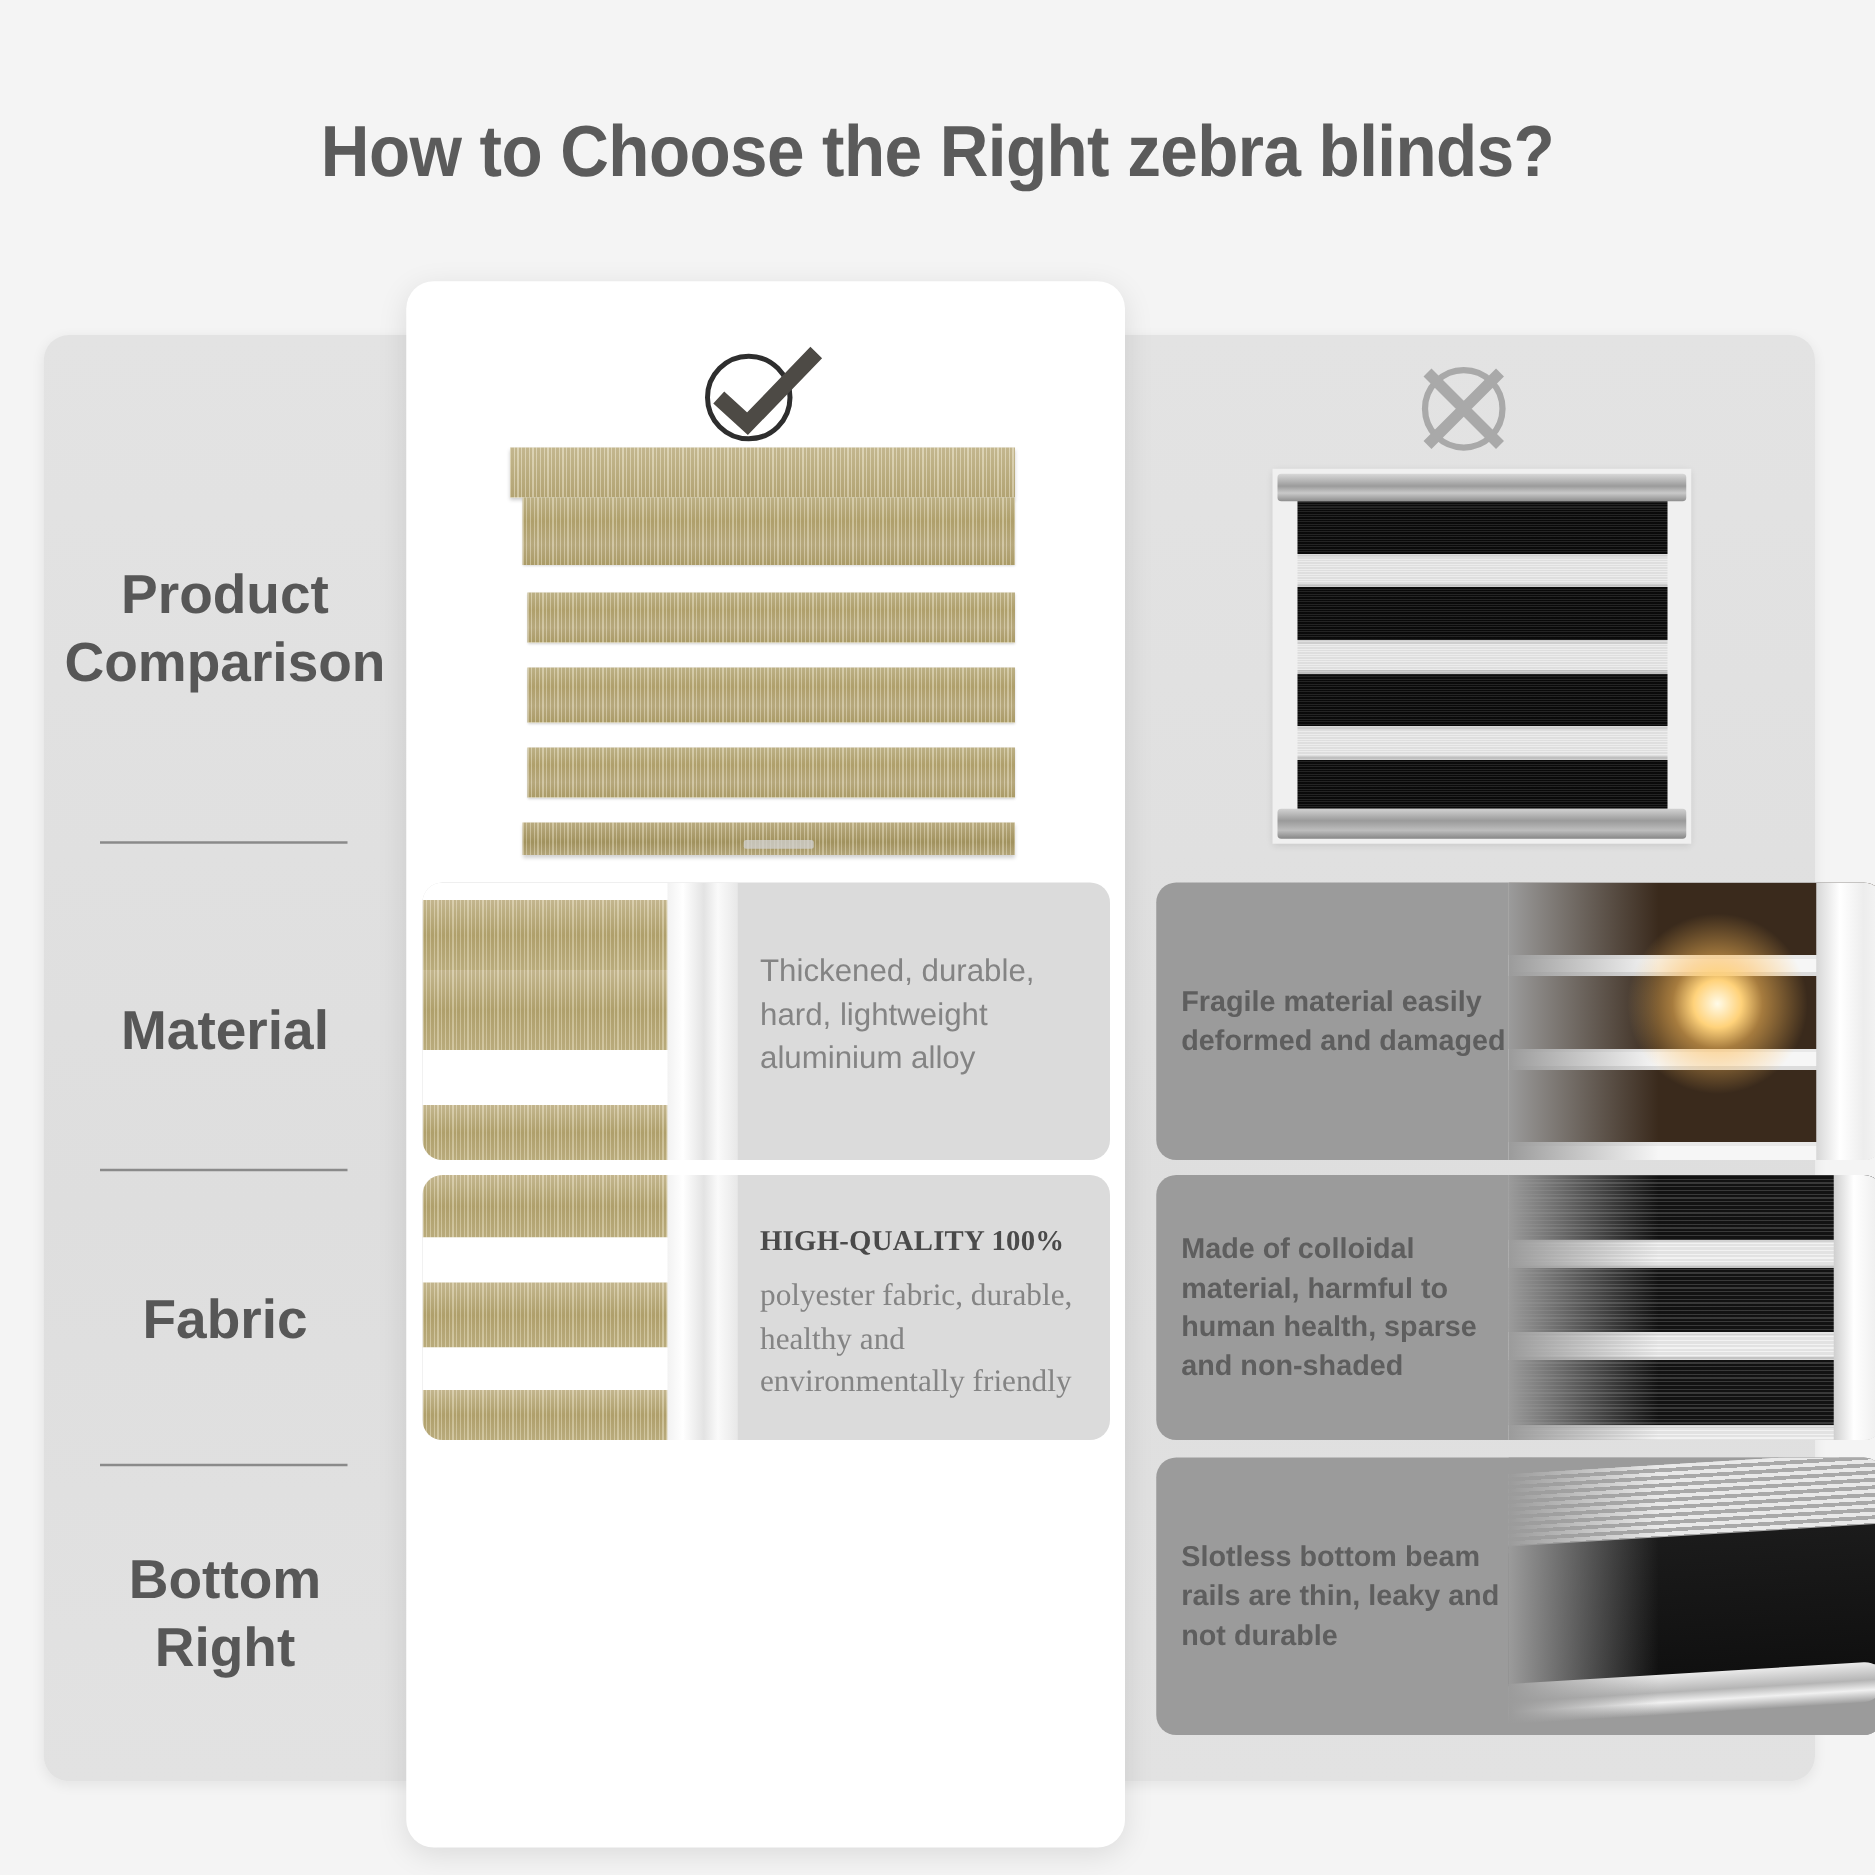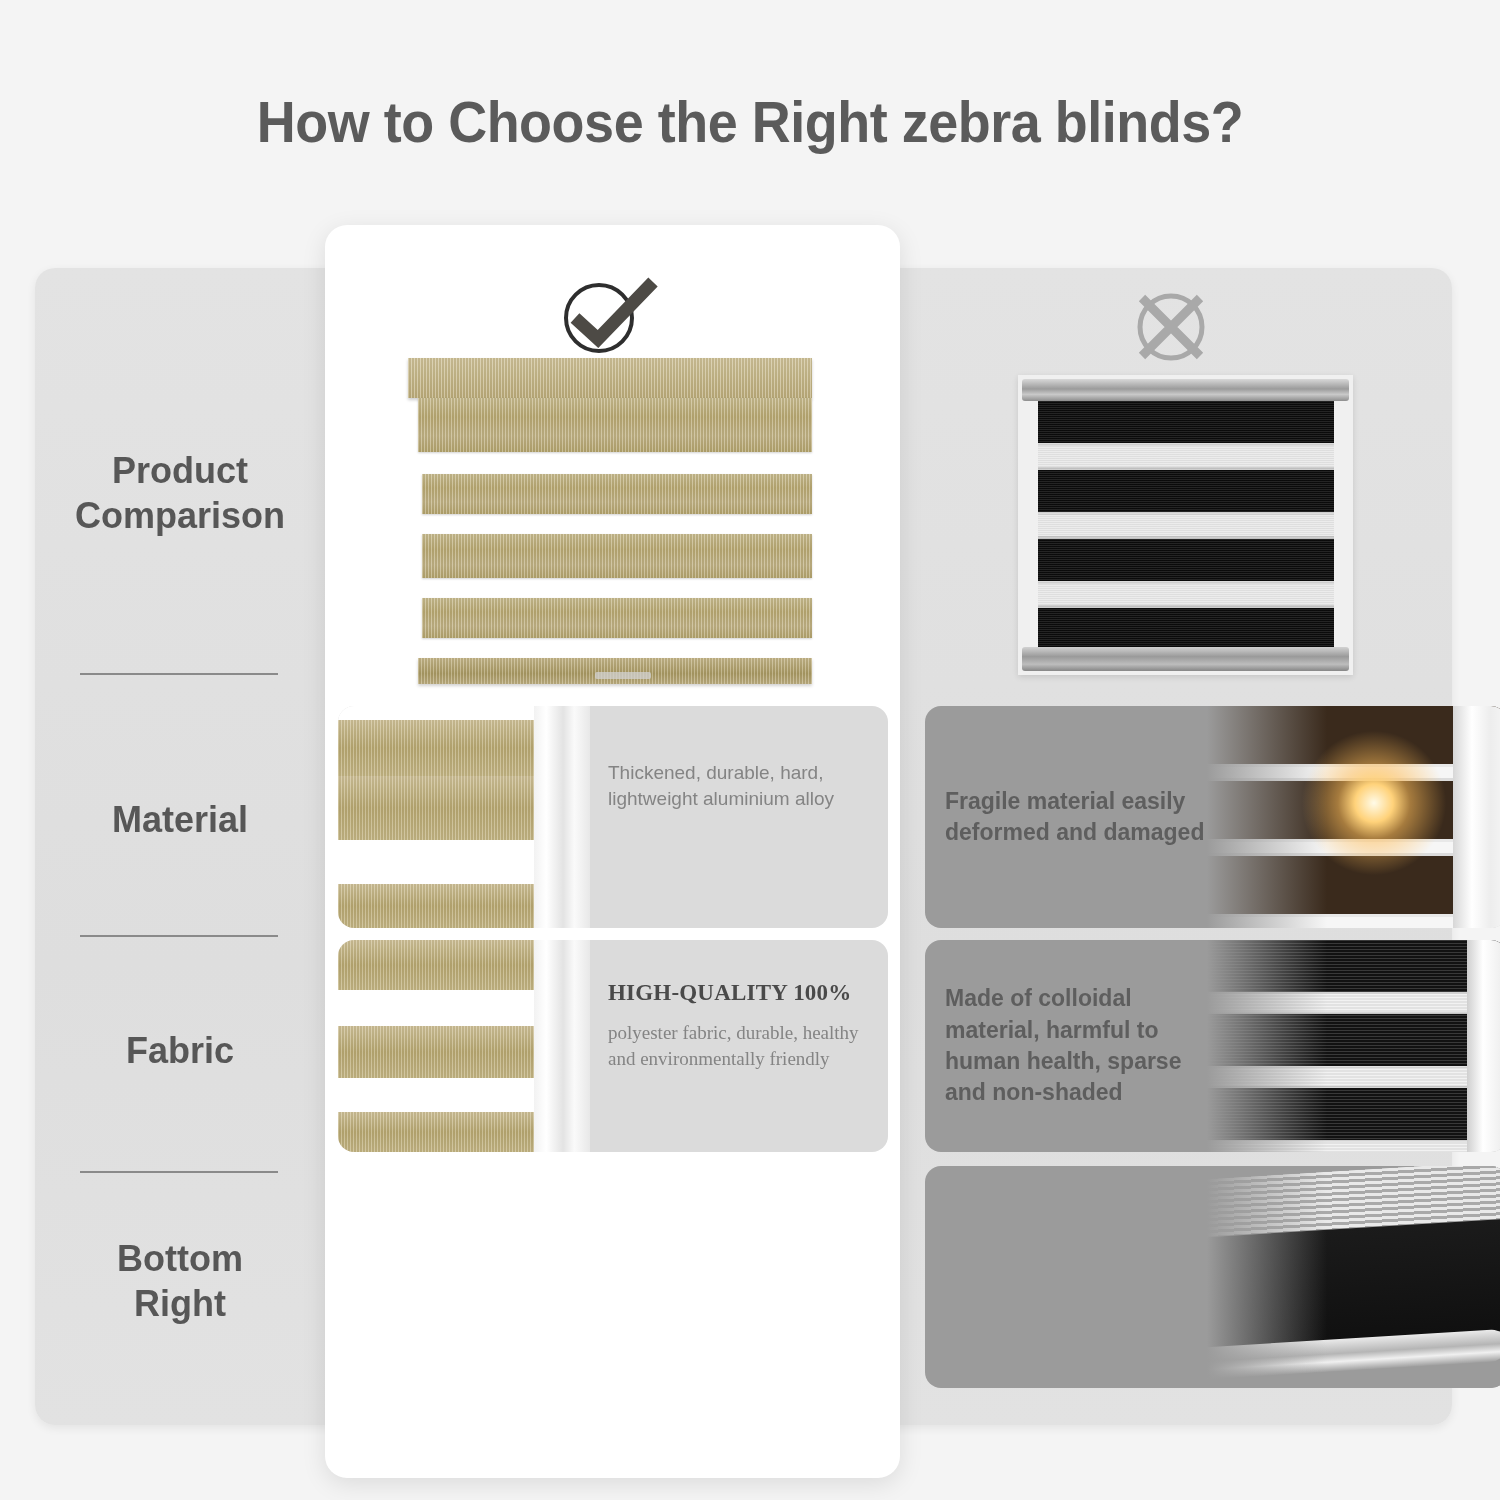--- a/index.html
+++ b/index.html
@@ -29,21 +29,21 @@
     background: linear-gradient(180deg,#e3e3e3 0%, #dedede 60%, #e2e2e2 100%);
     border-radius: 20px;
     box-shadow: 0 3px 10px rgba(0,0,0,.07);
   }
 
   
   .labels { position: absolute; left: 35px; top: 268px; width: 290px; height: 1157px; }
   .lbl {
     position: absolute; left: 0; width: 290px;
     text-align: center; color: #575757;
-    font-size: 36px; font-weight: bold; line-height: 1.25;
+    font-size: 44px; font-weight: bold; line-height: 1.25;
   }
   .lbl.r0 { top: 180px; }
   .lbl.r1 { top: 529px; }
   .lbl.r2 { top: 760px; text-align: center; }
   .lbl.r3 { top: 968px; }
   .divider {
     position: absolute; left: 45px; width: 198px; height: 2px;
     background: #8a8a8a;
   }
   .divider.d0 { top: 405px; }
@@ -129,21 +129,21 @@
     border-radius: 16px;
     overflow: hidden;
     display: flex;
   }
   .grow.g0 { top: 706px; height: 222px; }
   .grow.g1 { top: 940px; height: 212px; font-family: Liberation Serif, serif; }
   .grow.g2 { top: 1166px; height: 222px; }
   .gphoto { width: 252px; height: 100%; position: relative; overflow: hidden; }
   .gtext  { flex: 1; padding: 40px 24px 0 18px; }
   .gtitle { font-size: 23px; font-weight: bold; color: #4a4a4a; letter-spacing: .2px; }
-  .gbody  { font-size: 19px; color: #848484; line-height: 1.38; margin-top: 14px; }
+  .gbody  { font-size: 25px; color: #848484; line-height: 1.38; margin-top: 14px; }
 
   
   .zebra-tan { position:absolute; inset:0; background:#ffffff; }
   .zebra-tan .band {
     position:absolute; left:0; width: 196px;
     background:
       repeating-linear-gradient(90deg, rgba(255,255,255,.25) 0 1px, rgba(0,0,0,.05) 1px 3px),
       linear-gradient(180deg,#cdbf95 0%, #b8a871 50%, #c3b482 100%);
   }
   .zebra-tan .frameA {
@@ -357,15 +357,16 @@
   </div>
 
   <div class="brow b2">
     <div class="bphoto">
       <div class="thinrail">
         <div class="louv"></div>
         <div class="body"></div>
         <div class="rail"></div>
       </div>
     </div>
+    <div class="btext">Slotless bottom beam rails are thin, leaky and not durable</div>
   </div>
 
 </div>
 
 </body></html>

